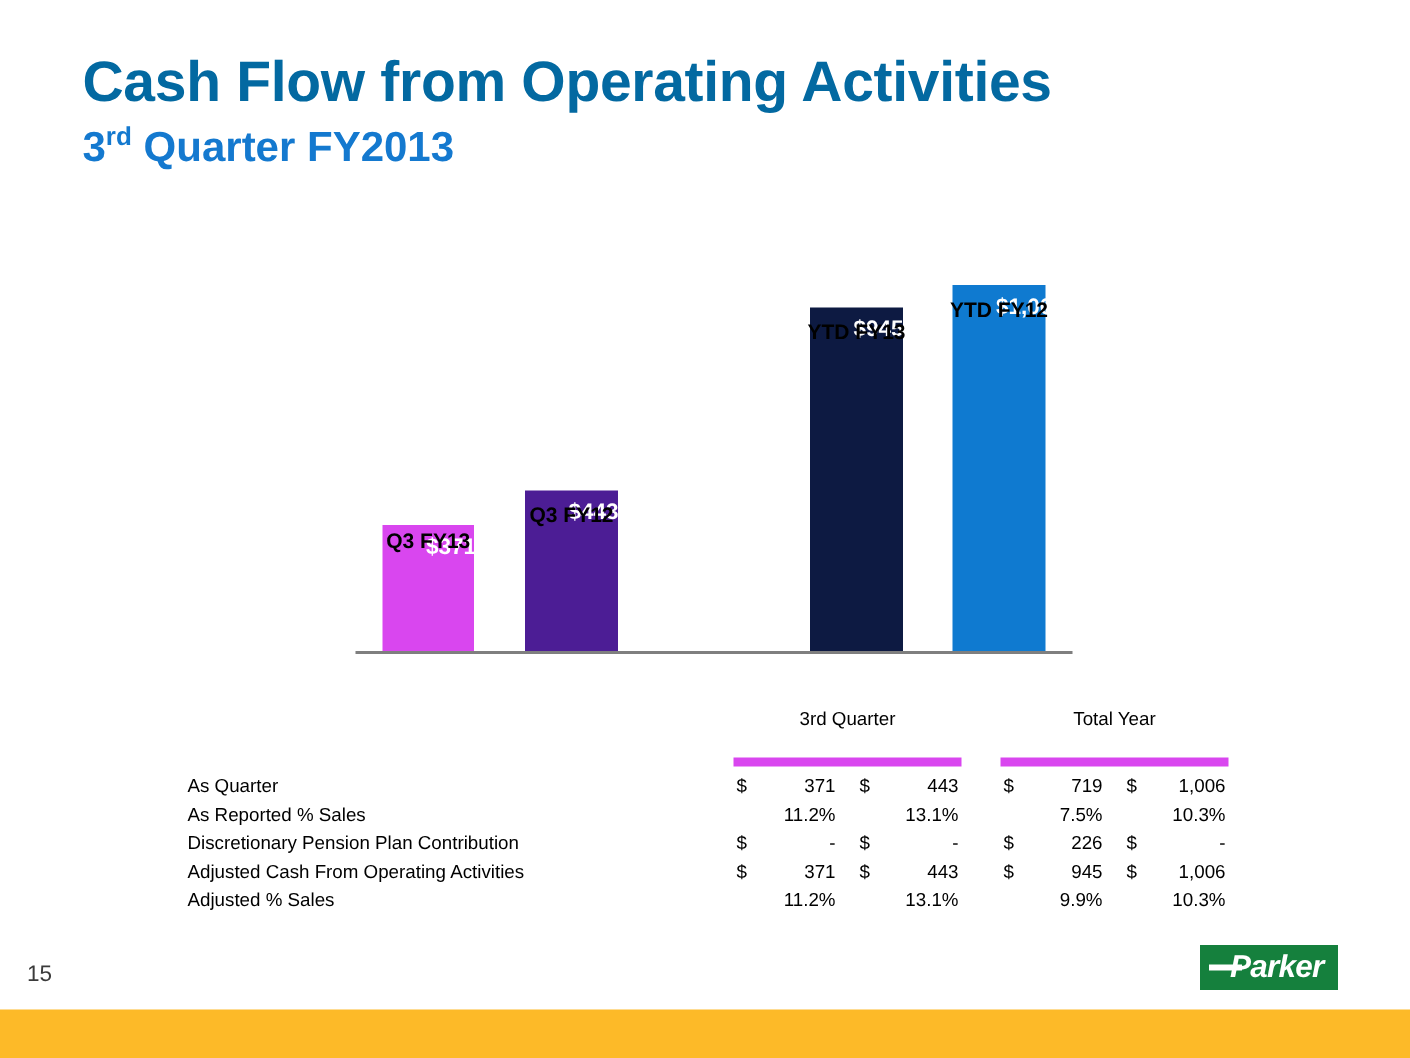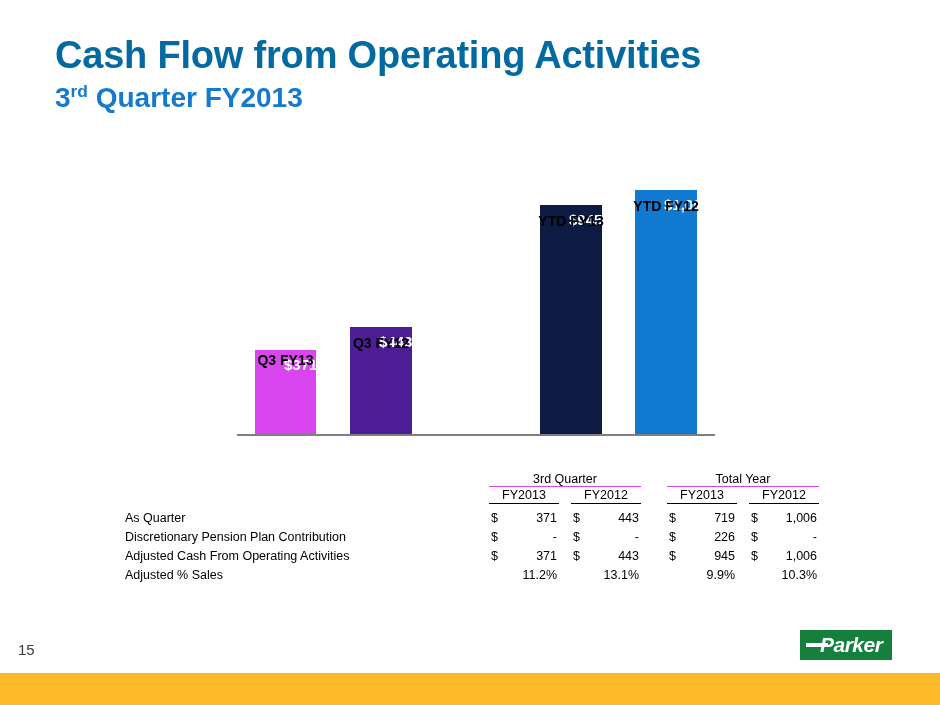--- a/index.html
+++ b/index.html
@@ -110,22 +110,22 @@
     vertical-align: bottom;
     white-space: nowrap;
   }
   .grp-head {
     text-align: center;
     font-size: 12.5px;
     padding-bottom: 1px !important;
   }
   .grp-head span {
     display: block;
-    border-bottom: 1px solid #d946ef;
-    padding-bottom: 0;
+    border-bottom: 6px solid #d946ef;
+    padding-bottom: 19px;
     margin: 0 6px;
   }
   .sub-head {
     text-align: center;
     font-size: 12.5px;
     padding-bottom: 2px !important;
   }
   .sub-head span {
     display: block;
     border-bottom: 1px solid #000;
@@ -227,49 +227,45 @@
     <tr>
       <td class="row-label"></td>
       <td class="grp-head" colspan="4">
           <span>3rd Quarter</span>
         </td>
       <td class="gap-col"></td>
       <td class="grp-head" colspan="4">
           <span>Total Year</span>
         </td>
     </tr>
-    <tr>
-      <td class="row-label"></td>
-      <td class="sub-head" colspan="2">
-          <span>FY2013</span>
-        </td>
-      <td class="sub-head" colspan="2">
-          <span>FY2012</span>
-        </td>
-      <td class="gap-col"></td>
-      <td class="sub-head" colspan="2">
-          <span>FY2013</span>
-        </td>
-      <td class="sub-head" colspan="2">
-          <span>FY2012</span>
-        </td>
-    </tr>
   </thead>
   <tbody id="table-body">
       <tr class="body-row">
         <td class="row-label">As Quarter</td>
         <td class="cur">$</td>
         <td class="num">371</td>
         <td class="cur">$</td>
         <td class="num">443</td>
         <td class="gap-col"></td>
         <td class="cur">$</td>
         <td class="num">719</td>
         <td class="cur">$</td>
         <td class="num">1,006</td>
+      </tr>
+      <tr class="body-row">
+        <td class="row-label">As Reported % Sales</td>
+        <td class="cur"></td>
+        <td class="num">11.2%</td>
+        <td class="cur"></td>
+        <td class="num">13.1%</td>
+        <td class="gap-col"></td>
+        <td class="cur"></td>
+        <td class="num">7.5%</td>
+        <td class="cur"></td>
+        <td class="num">10.3%</td>
       </tr>
       <tr class="body-row">
         <td class="row-label">Discretionary Pension Plan Contribution</td>
         <td class="cur">$</td>
         <td class="num">-</td>
         <td class="cur">$</td>
         <td class="num">-</td>
         <td class="gap-col"></td>
         <td class="cur">$</td>
         <td class="num">226</td>

